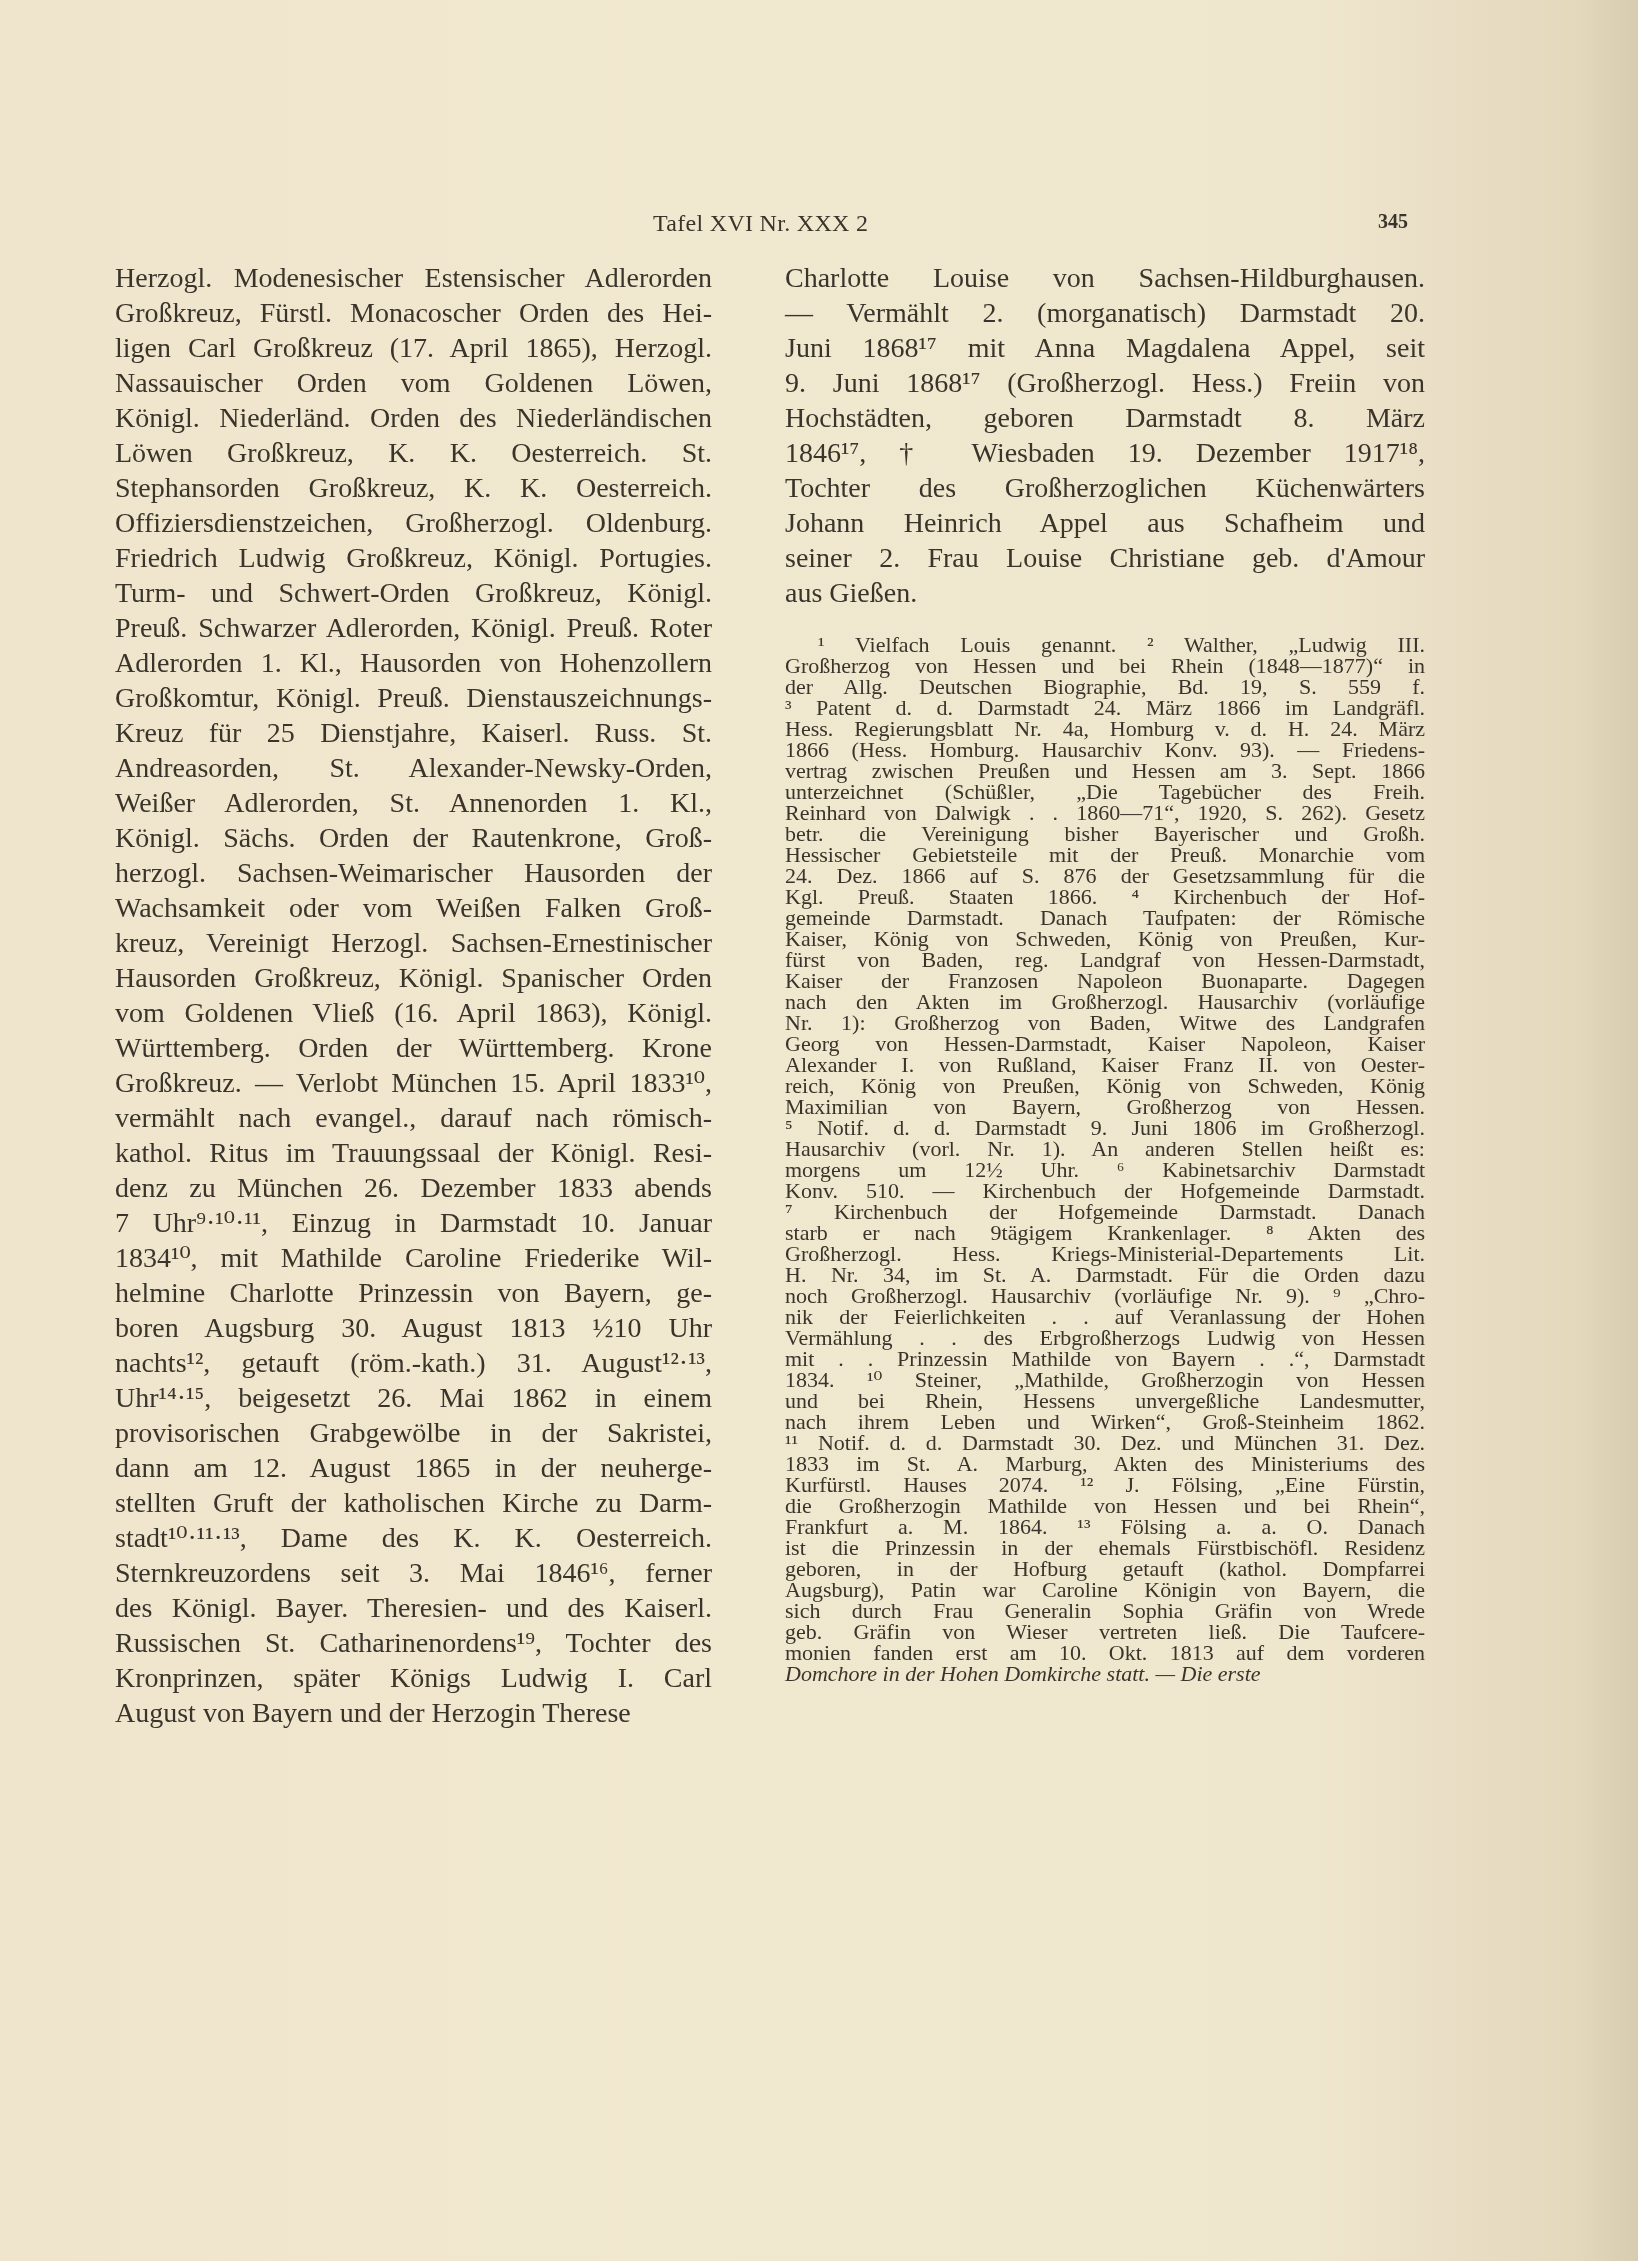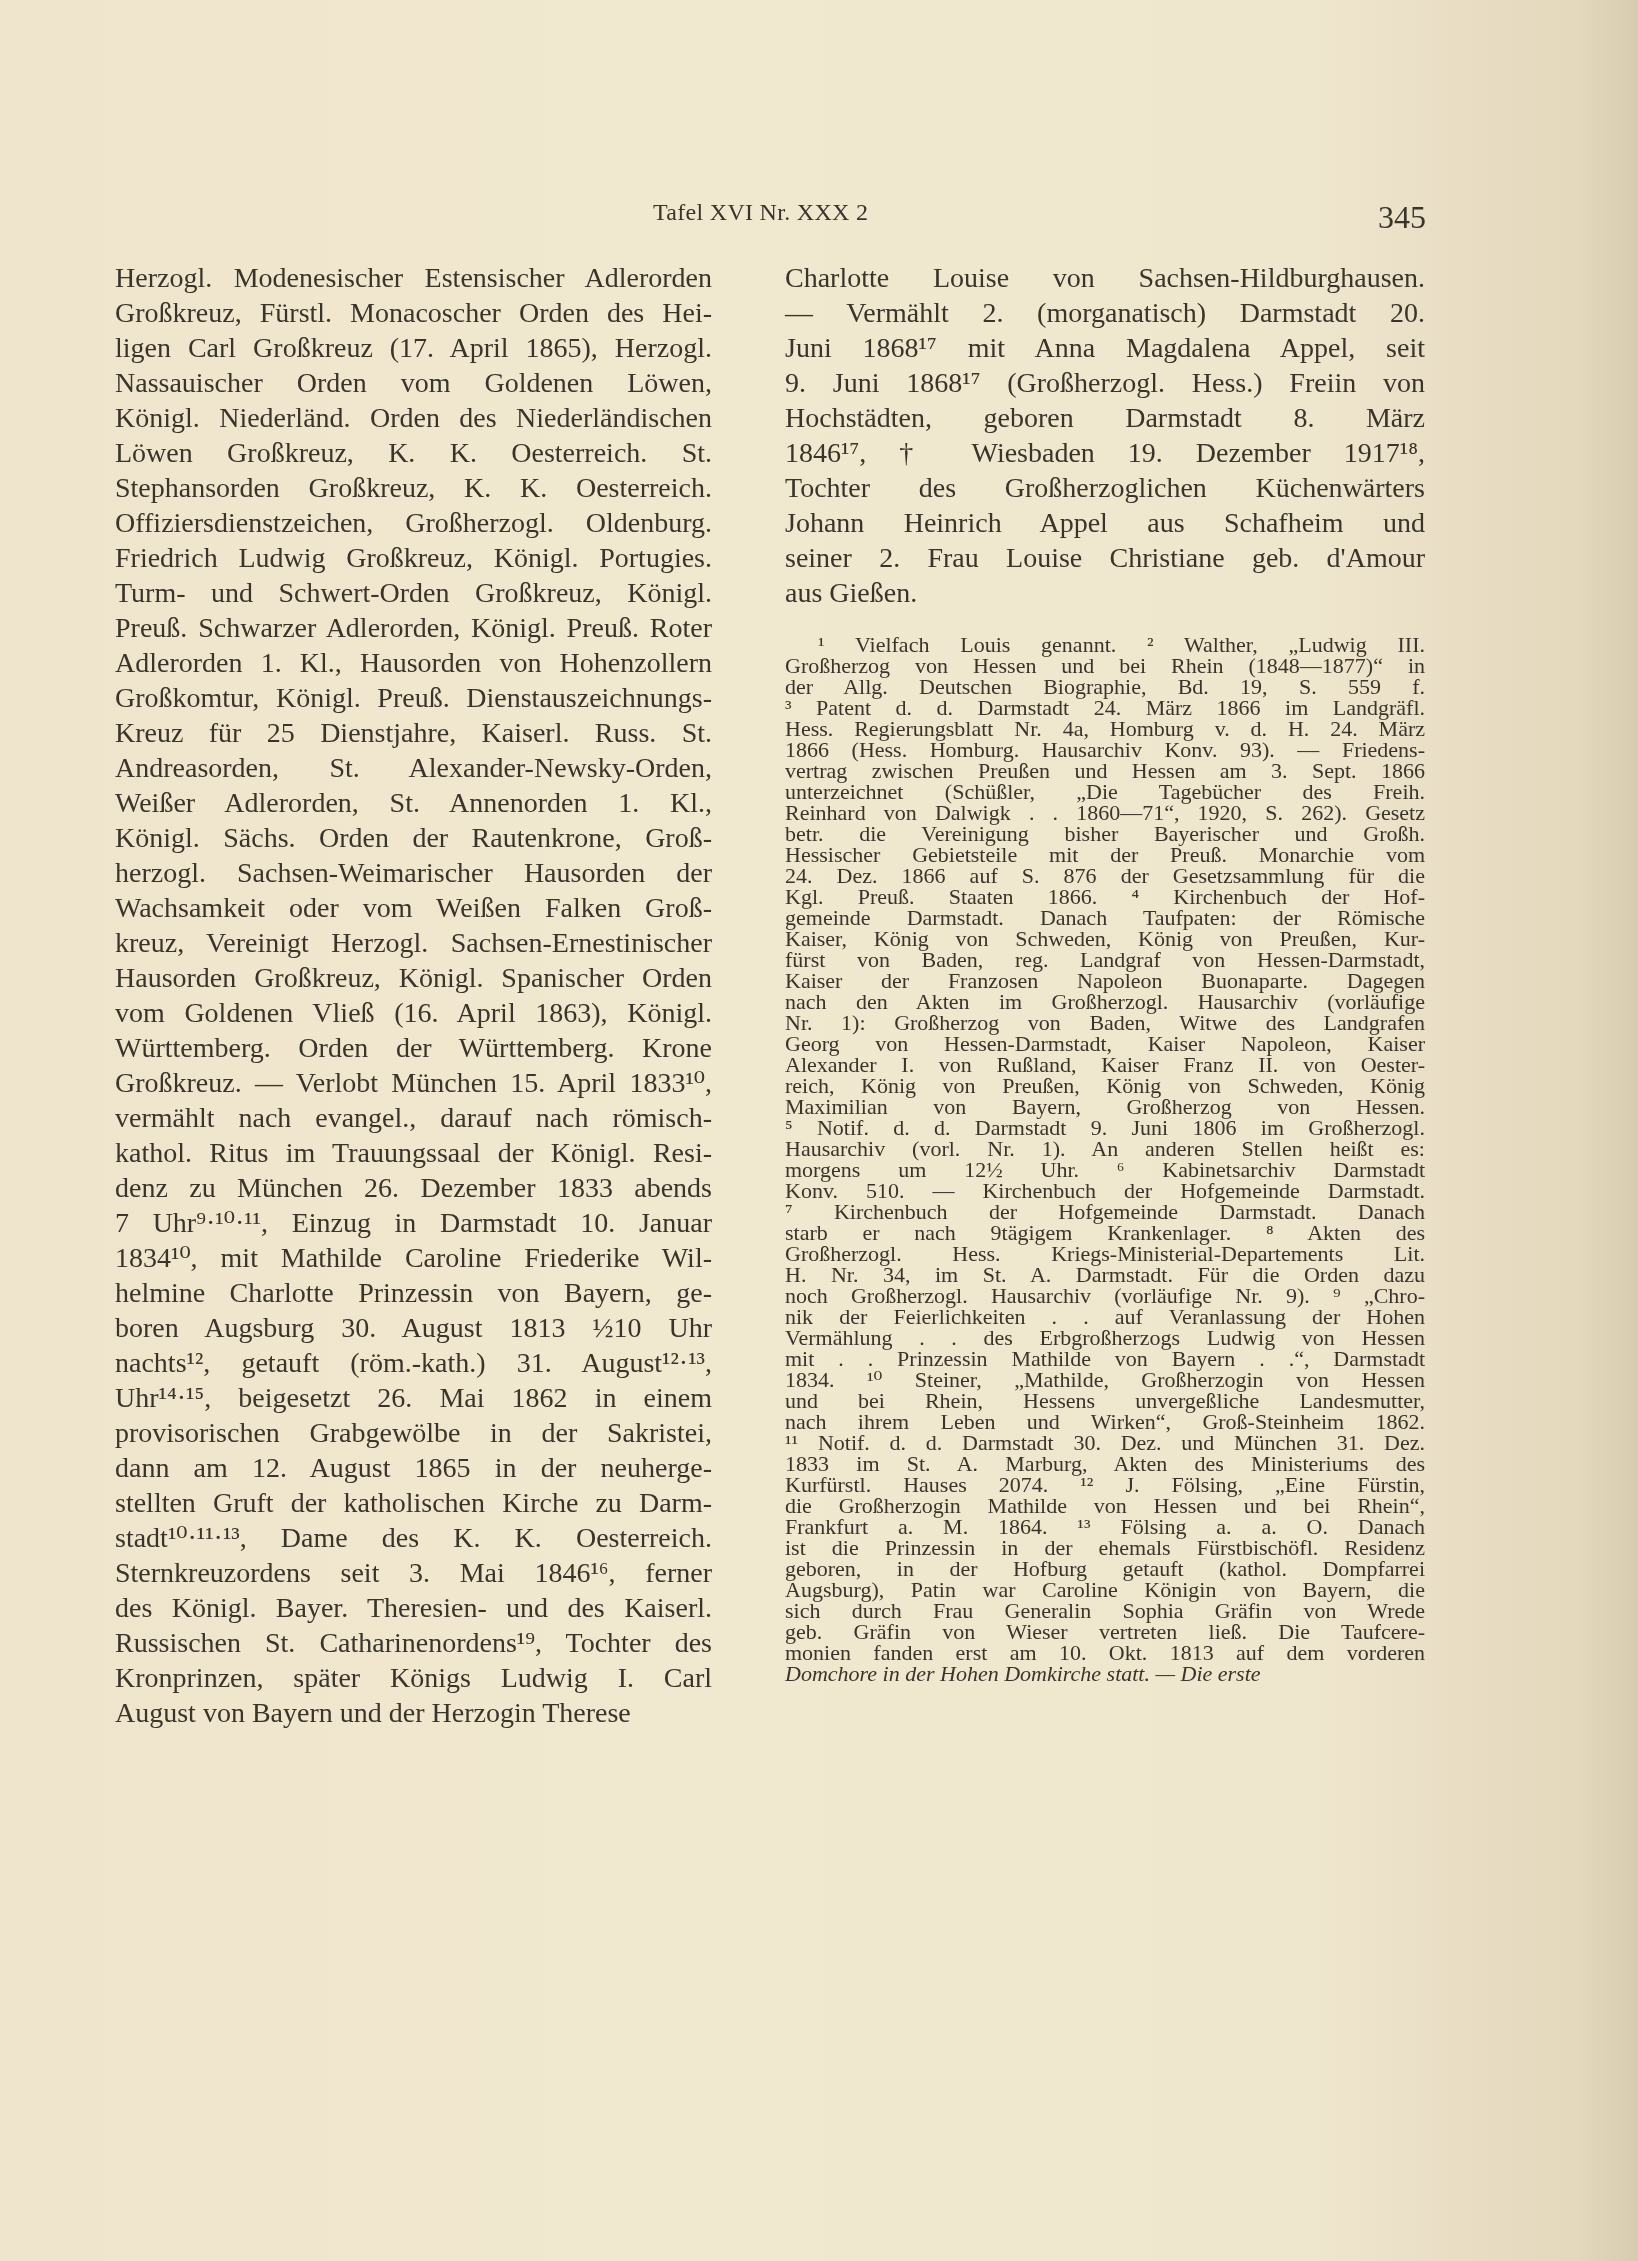--- a/index.html
+++ b/index.html
@@ -3,23 +3,23 @@
 <meta charset="utf-8">
 <style>
   html, body { margin:0; padding:0; }
   body {
     width:1639px; height:2261px; overflow:hidden;
     background: linear-gradient(90deg, #efe5cc 0%, #f1e8d0 40%, #efe6ce 80%, #e4d8bd 96%, #d8ccb0 100%);
     color:#3a342b;
     font-family: "Liberation Serif", "DejaVu Serif", serif;
     position:relative;
   }
-  .header { position:absolute; top:199px; left:0; width:1333px; height:33px; }
+  .header { position:absolute; top:210px; left:0; width:1333px; height:33px; }
   .header .title { position:absolute; left:653px; top:0; font-size:24px; letter-spacing:0.3px; }
-  .header .page-no { position:absolute; left:1378px; top:0; font-size:32px; font-weight:normal; }
+  .header .page-no { position:absolute; left:1378px; top:0; font-size:20px; font-weight:bold; }
   .col { position:absolute; text-align:justify; }
   .col-left { left:115px; top:260px; width:597px; font-size:28px; line-height:35px; }
   .col-right-main { left:785px; top:260px; width:640px; font-size:28px; line-height:35px; }
   .line { display:block; text-align:justify; text-align-last:justify; white-space:nowrap; overflow:visible; }
   .line.last { text-align-last:left; }
   .footnotes { left:785px; top:634px; width:640px; font-size:22px; line-height:21px; }
   .fn-line { display:block; text-align:justify; text-align-last:justify; white-space:nowrap; }
   .fn-line.indent { padding-left:33px; }
   .fn-line.last { text-align-last:left;font-style:italic; }
 </style>

